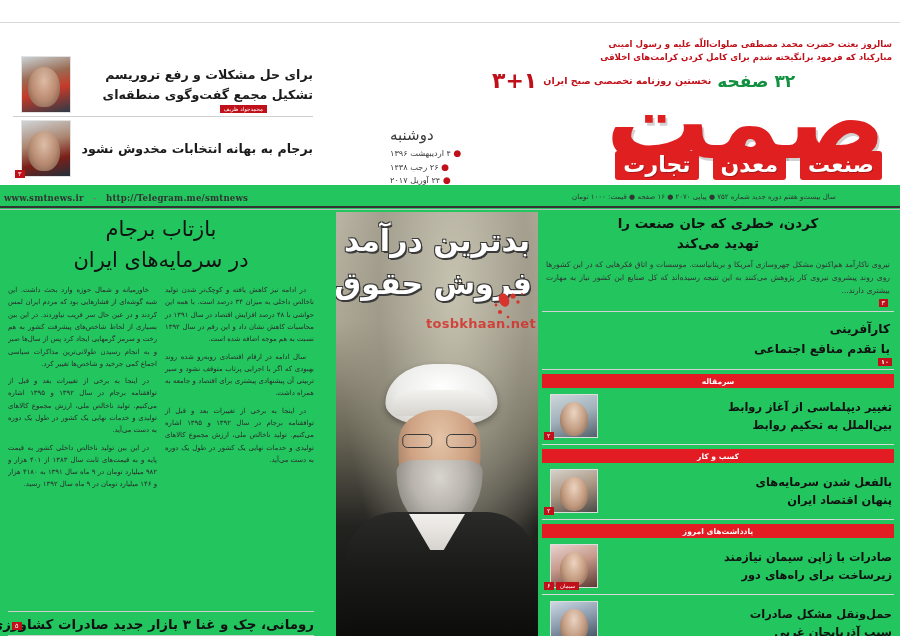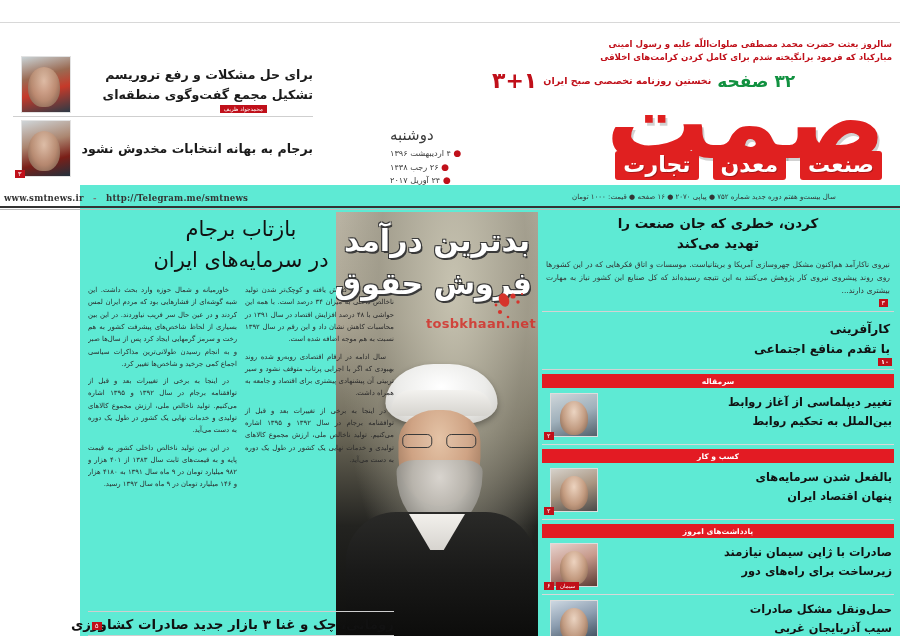--- a/index.html
+++ b/index.html
@@ -2,21 +2,21 @@
 <html lang="fa" dir="rtl"><head>
 <meta charset="utf-8">
 <style>
   html,body{margin:0;padding:0;}
   body{
     width:900px;height:636px;overflow:hidden;
     background:#ffffff;
     font-family:"DejaVu Sans","Liberation Sans",sans-serif;
     color:#111;
   }
-  .page{position:relative;width:820px;height:636px;background:#5eead4;}
+  .page{position:relative;width:900px;height:636px;background:#22c55e;}
 
   
   .masthead{position:relative;height:185px;width:900px;background:#fff;}
 
   
   .top-rule{position:absolute;top:22px;right:0;left:0;height:1px;background:#d8d8d8;}
 
   
   .occasion{
     position:absolute;top:38px;right:8px;width:400px;
@@ -160,21 +160,21 @@
     line-height:1.6;color:#111;padding:8px 4px 10px 4px;
     position:relative;border-bottom:1px solid #d3d3d3;
   }
   .sb-sub .pg-chip{left:auto;right:2px;bottom:3px;}
 
   .sec-bar{
     background:#e31b23;color:#fff;font-size:7.6px;font-weight:bold;
     text-align:center;padding:2.5px 0;margin:4px 0 0 0;letter-spacing:.4px;
   }
   .sb-item{
-    display:flex;flex-direction:row-reverse;
+    display:flex;flex-direction:row-reverse;align-items:center;
     direction:rtl;padding:5px 2px;border-bottom:1px solid #d8d8d8;
     position:relative;min-height:46px;
   }
   .sb-avatar{
     width:46px;height:42px;flex:0 0 46px;margin-right:2px;margin-left:6px;
     border:1px solid #ddd;overflow:hidden;position:relative;
   }
   .av-a{background:linear-gradient(160deg,#cfd6da 0%,#9fb0bb 50%,#53606b 100%);}
   .av-b{background:linear-gradient(160deg,#d6d2cb 0%,#a89480 50%,#4a4a4a 100%);}
   .av-c{background:linear-gradient(160deg,#e7d3cf 0%,#c79a8c 45%,#5b3b34 100%);}

